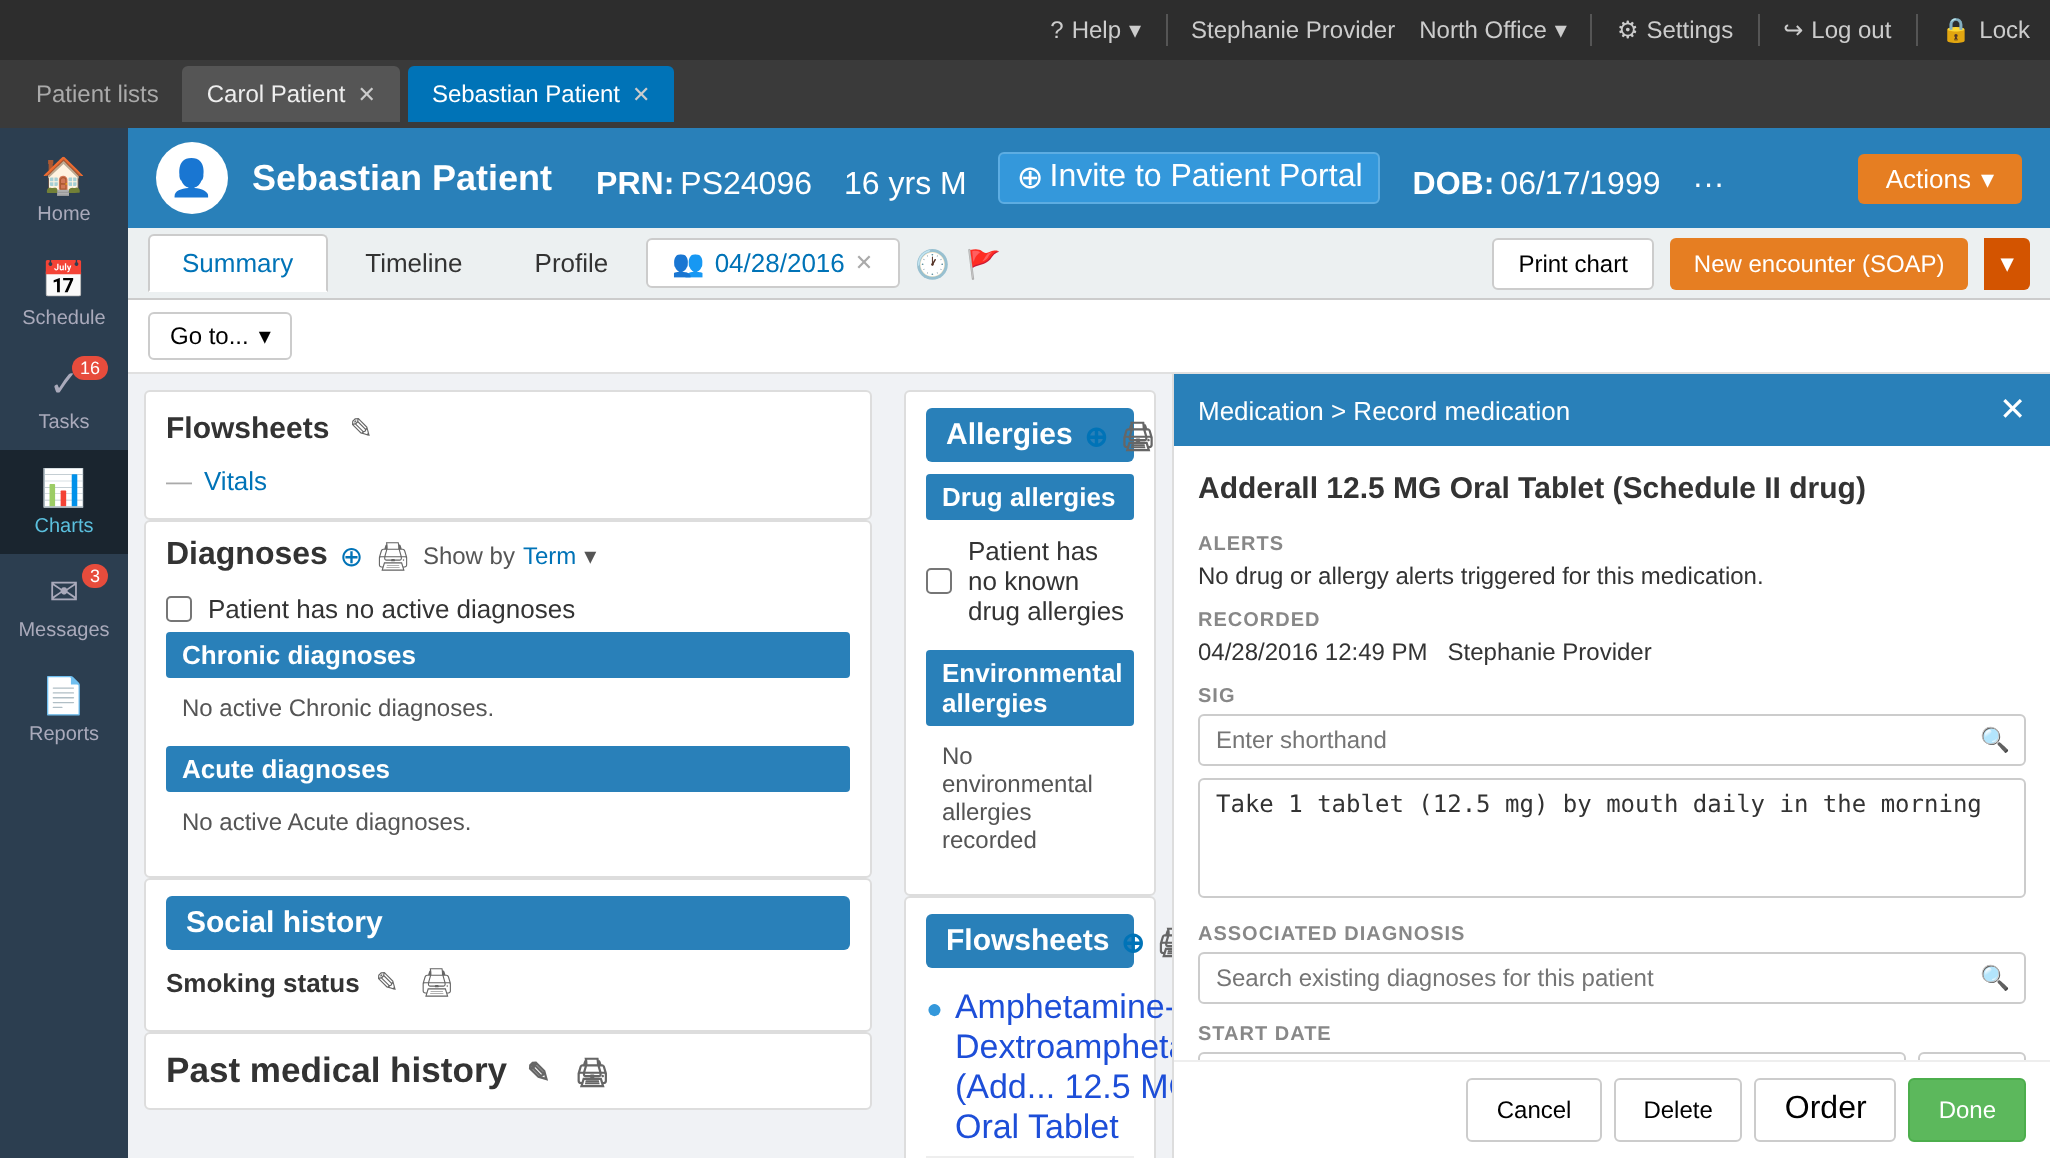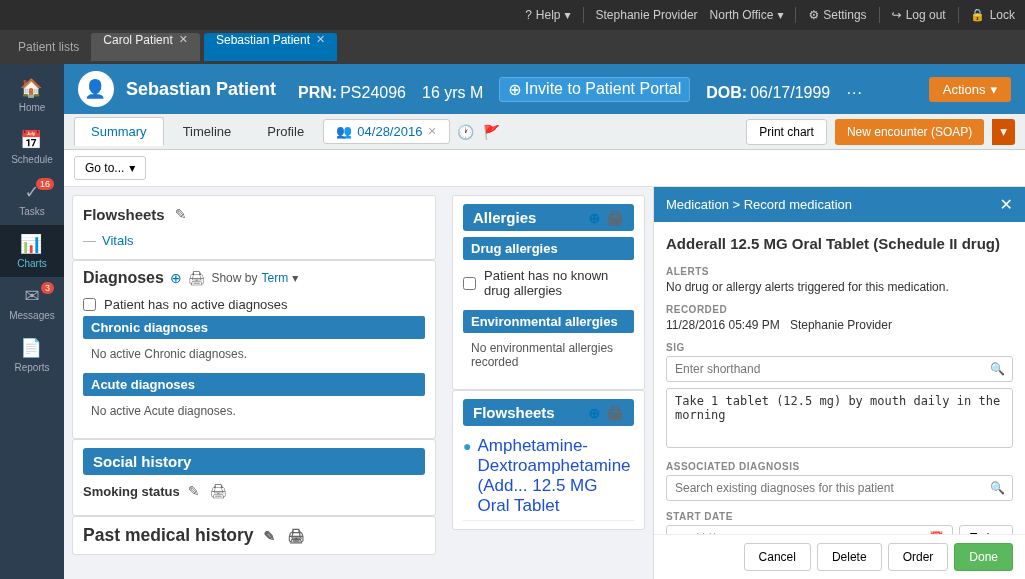--- a/index.html
+++ b/index.html
@@ -7,21 +7,21 @@
 
     
     .top-bar { background: #2d2d2d; color: #ccc; display: flex; align-items: center; height: 30px; padding: 0 10px; font-size: 12px; }
     .top-bar .spacer { flex: 1; }
     .top-bar .top-item { margin-left: 12px; cursor: pointer; display: flex; align-items: center; gap: 4px; }
     .top-bar .divider { width: 1px; height: 16px; background: #555; margin-left: 12px; }
 
     
     .patient-tabs-bar { background: #3a3a3a; display: flex; align-items: center; height: 34px; padding: 0 10px; }
     .patient-list-link { color: #aaa; font-size: 12px; cursor: pointer; padding: 0 8px; }
-    .patient-tab { display: flex; background: #555; color: #eee; height: 28px; padding: 0 12px; border-radius: 3px 3px 0 0; margin-left: 4px; font-size: 12px; cursor: pointer; gap: 6px; }
+    .patient-tab { display: flex; align-items: center; background: #555; color: #eee; height: 28px; padding: 0 12px; border-radius: 3px 3px 0 0; margin-left: 4px; font-size: 12px; cursor: pointer; gap: 6px; }
     .patient-tab.active { background: #0073b7; color: #fff; }
     .patient-tab .close-x { color: #ccc; font-size: 11px; cursor: pointer; }
 
     
     .app-container { display: flex; height: calc(579px - 64px); }
 
     
     .sidebar { width: 64px; background: #2c3e50; display: flex; flex-direction: column; align-items: center; padding-top: 5px; flex-shrink: 0; }
     .sidebar-item { width: 100%; display: flex; flex-direction: column; align-items: center; padding: 8px 0; cursor: pointer; color: #aab; font-size: 10px; gap: 3px; position: relative; }
     .sidebar-item.active { background: #1a252f; color: #5bc0de; }
@@ -55,21 +55,21 @@
     .new-encounter-dropdown { background: #d35400; border: none; color: #fff; padding: 5px 8px; border-radius: 0 3px 3px 0; cursor: pointer; }
 
     
     .goto-bar { background: #fff; padding: 6px 10px; border-bottom: 1px solid #e0e0e0; }
     .goto-btn { background: #fff; border: 1px solid #ccc; padding: 4px 10px; border-radius: 3px; cursor: pointer; font-size: 12px; display: flex; align-items: center; gap: 5px; }
 
     
     .panels-container { flex: 1; display: flex; overflow: hidden; background: #f0f2f5; }
     .left-panel { width: 380px; flex-shrink: 0; overflow-y: auto; padding: 8px; }
     .middle-panel { flex: 1; overflow-y: auto; padding: 8px; }
-    .right-panel { width: 372px; flex-shrink: 0; background: #fff; border-left: 1px solid #ddd; overflow-y: auto; display: flex; flex-direction: column; }
+    .right-panel { width: 439px; flex-shrink: 0; background: #fff; border-left: 1px solid #ddd; overflow-y: auto; display: flex; flex-direction: column; }
     .section-block { background: #fff; border: 1px solid #ddd; border-radius: 3px; margin-bottom: 0; padding: 8px 10px; }
 
     .diagnoses-header { display: flex; align-items: center; gap: 6px; margin-bottom: 6px; }
     .diagnoses-header h3 { font-size: 16px; font-weight: bold; }
     .show-by { display: flex; align-items: center; gap: 4px; font-size: 12px; color: #555; }
     .show-by .term-link { color: #0073b7; cursor: pointer; }
 
     .checkbox-row { display: flex; align-items: center; gap: 8px; padding: 4px 0; }
     .checkbox-row input[type=checkbox] { cursor: pointer; }
 
@@ -103,21 +103,21 @@
     .rp-input { width: 100%; border: 1px solid #ccc; border-radius: 3px; padding: 5px 8px; font-size: 12px; color: #333; outline: none; }
     .rp-textarea { width: 100%; border: 1px solid #ccc; border-radius: 3px; padding: 5px 8px; font-size: 12px; color: #333; height: 60px; resize: none; outline: none; }
     .rp-search-wrap { position: relative; }
     .rp-search-wrap .search-icon { position: absolute; right: 8px; top: 50%; transform: translateY(-50%); color: #aaa; font-size: 12px; }
     .rp-date-row { display: flex; align-items: center; gap: 6px; }
     .rp-date-input { flex: 1; border: 1px solid #ccc; border-radius: 3px; padding: 5px 8px; font-size: 12px; color: #999; outline: none; display: flex; align-items: center; justify-content: space-between; }
     .today-btn { background: #fff; border: 1px solid #ccc; padding: 5px 10px; border-radius: 3px; cursor: pointer; font-size: 12px; }
     .rp-footer { padding: 8px 12px; border-top: 1px solid #eee; display: flex; gap: 6px; justify-content: flex-end; flex-shrink: 0; }
     .btn-cancel { background: #fff; border: 1px solid #ccc; padding: 6px 14px; border-radius: 3px; cursor: pointer; font-size: 12px; }
     .btn-delete { background: #fff; border: 1px solid #ccc; padding: 6px 14px; border-radius: 3px; cursor: pointer; font-size: 12px; }
-    .btn-order { background: #fff; border: 1px solid #ccc; padding: 6px 14px; border-radius: 3px; cursor: pointer; font-size: 12px; }
+    .btn-order { background: #fff; border: 1px solid #ccc; padding: 6px 14px; border-radius: 3px; cursor: pointer; font-size: 16px; }
     .btn-done { background: #5cb85c; border: 1px solid #4cae4c; color: #fff; padding: 6px 14px; border-radius: 3px; cursor: pointer; font-size: 12px; }
 
     .icon-btn { background: none; border: none; cursor: pointer; color: #666; font-size: 14px; padding: 2px; }
 
     .add-icon { color: #0073b7; cursor: pointer; font-size: 14px; }
     .print-icon { color: #666; cursor: pointer; font-size: 14px; }
 
     ::-webkit-scrollbar { width: 6px; height: 6px; }
     ::-webkit-scrollbar-track { background: #f1f1f1; }
     ::-webkit-scrollbar-thumb { background: #ccc; border-radius: 3px; }
@@ -369,21 +369,21 @@
           <span class="rp-close">✕</span>
         </div>
         <div class="rp-body">
           <div class="rp-drug-name">Adderall 12.5 MG Oral Tablet (Schedule II drug)</div>
 
           <div class="rp-label">ALERTS</div>
           <div class="rp-value">No drug or allergy alerts triggered for this medication.</div>
 
           <div class="rp-label">RECORDED</div>
           <div class="rp-value">
-            <span>11/28/2016 05:49 PM</span>&nbsp;&nbsp;
+            <span>04/28/2016 12:49 PM</span>&nbsp;&nbsp;
             <span>Stephanie Provider</span>
           </div>
 
           <div class="rp-label">SIG</div>
           <div class="rp-search-wrap">
             <input class="rp-input" type="text" placeholder="Enter shorthand" style="">
             <span class="search-icon">🔍</span>
           </div>
           <textarea class="rp-textarea" style="margin-top: 6px;">Take 1 tablet (12.5 mg) by mouth daily in the morning</textarea>
 

